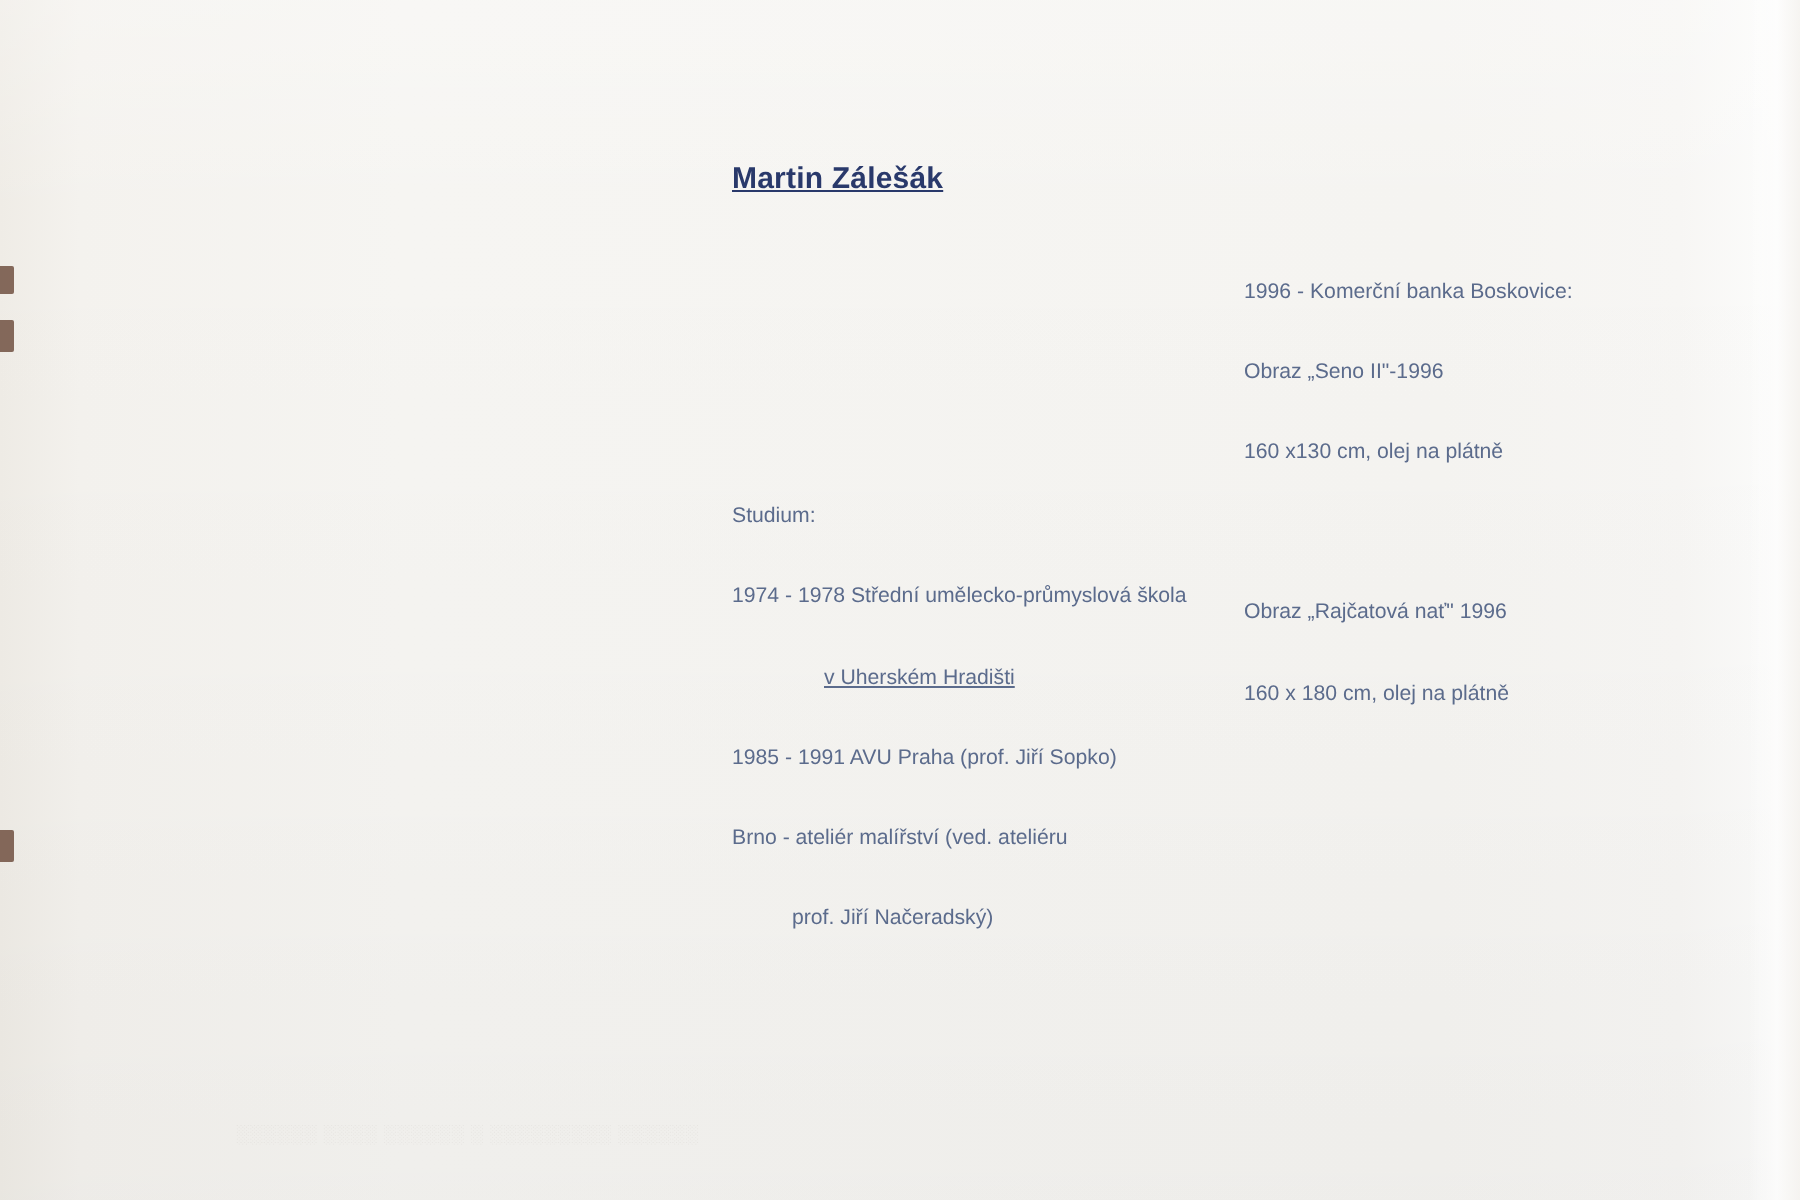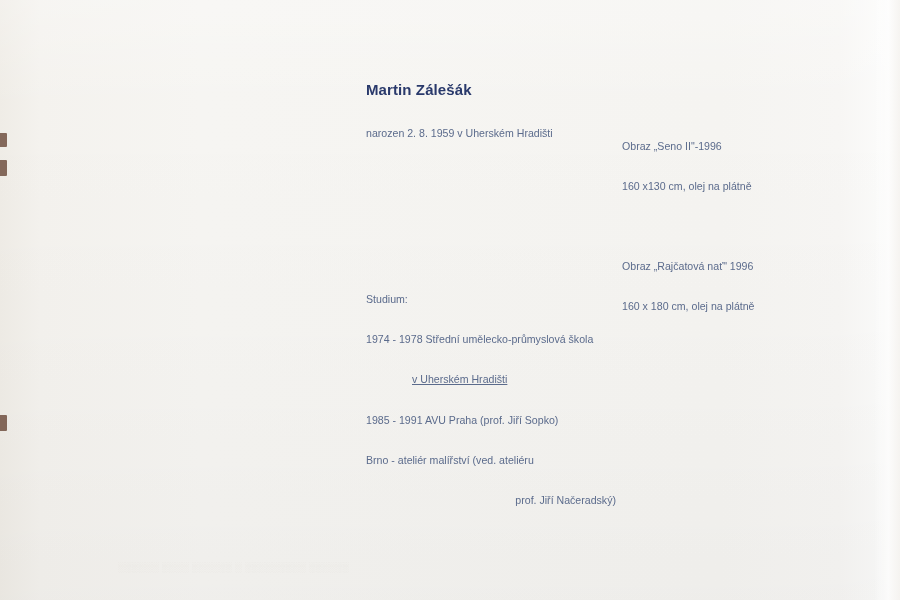--- a/index.html
+++ b/index.html
@@ -88,52 +88,52 @@
   }
   #col-left  { left: 366px; width: 250px; }
   #col-right { left: 622px; width: 270px; }
 
   .title {
     font-weight: bold;
     font-size: 15px;
     line-height: 18px;
     color: #29396b;
     letter-spacing: 0.1px;
+    text-decoration: underline;
   }
   .subtitle {
     font-size: 10.6px;
     line-height: 14px;
     color: #5b6b8c;
   }
 
   .block { }
   .line { display: block; }
   .indent-1 { padding-left: 46px; text-decoration: underline; }
-  .indent-2 { padding-left: 30px; text-align: right; }
+  .indent-2 { padding-left: 30px; }
   .gap { display: block; height: 13px; }
   .gap-lg { display: block; height: 19px; }
 </style>
 </head>
 <body>
 
 <div id="page">
   <div id="scan-tone"></div>
   <div id="right-edge-band"></div>
 
   <div class="edge-mark" style="top:133px;height:14px;"></div>
   <div class="edge-mark" style="top:160px;height:16px;"></div>
   <div class="edge-mark" style="top:415px;height:16px;"></div>
 
   <div class="faint-stamp">░░░░░░ ░░░░ ░░░░░░ ░ ░░░░░░░░░ ░░░░░░ ░░░░</div>
 
   <div class="col" id="col-left" style="top:14px;">
 
     <div class="block">
       <span class="line title">Martin Zálešák</span>
-      <span class="line subtitle">narozen 2. 8. 1959 v Uherském Hradišti</span>
     </div>
 
     <span class="gap-lg"></span>
 
     <div class="block">
       <span class="line">Studium:</span>
       <span class="line">1974 - 1978 Střední umělecko-průmyslová škola</span>
       <span class="line indent-1">v Uherském Hradišti</span>
       <span class="line">1985 - 1991 AVU Praha (prof. Jiří Sopko)</span>
       <span class="line">Brno - ateliér malířství (ved. ateliéru</span>
@@ -150,20 +150,21 @@
 
     
 
     
   </div>
 
   <div class="col" id="col-right" style="top:33px;">
 
     <div class="block">
       <span class="gap"></span>
+      <span class="line">1996 - Komerční banka Boskovice:</span>
       <span class="line">Obraz „Seno II"-1996</span>
       <span class="line">160 x130 cm, olej na plátně</span>
       <span class="gap"></span>
       <span class="line">Obraz „Rajčatová nať" 1996</span>
       <span class="line">160 x 180 cm, olej na plátně</span>
     </div>
 
     <span class="gap-lg"></span>
 
     <div class="block">

